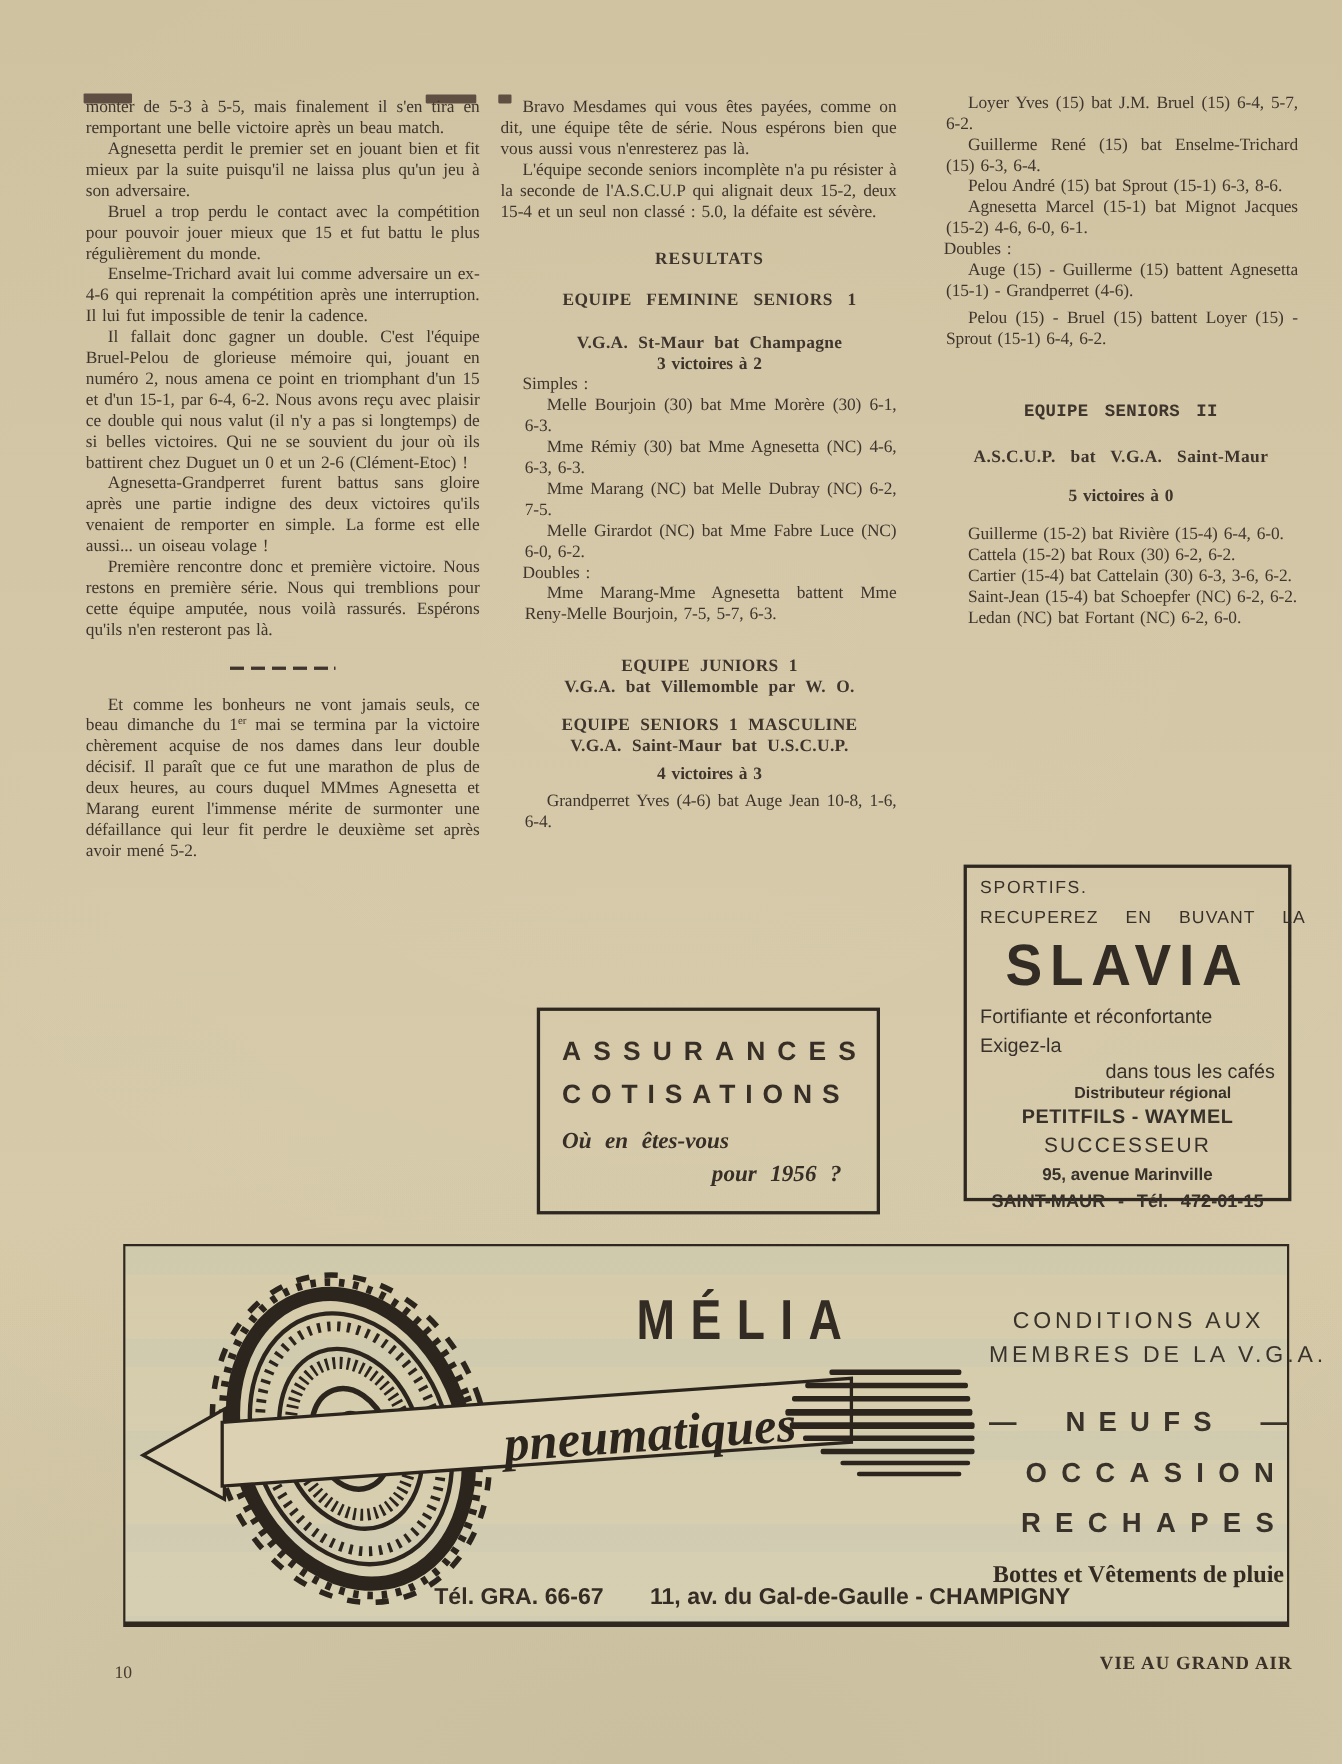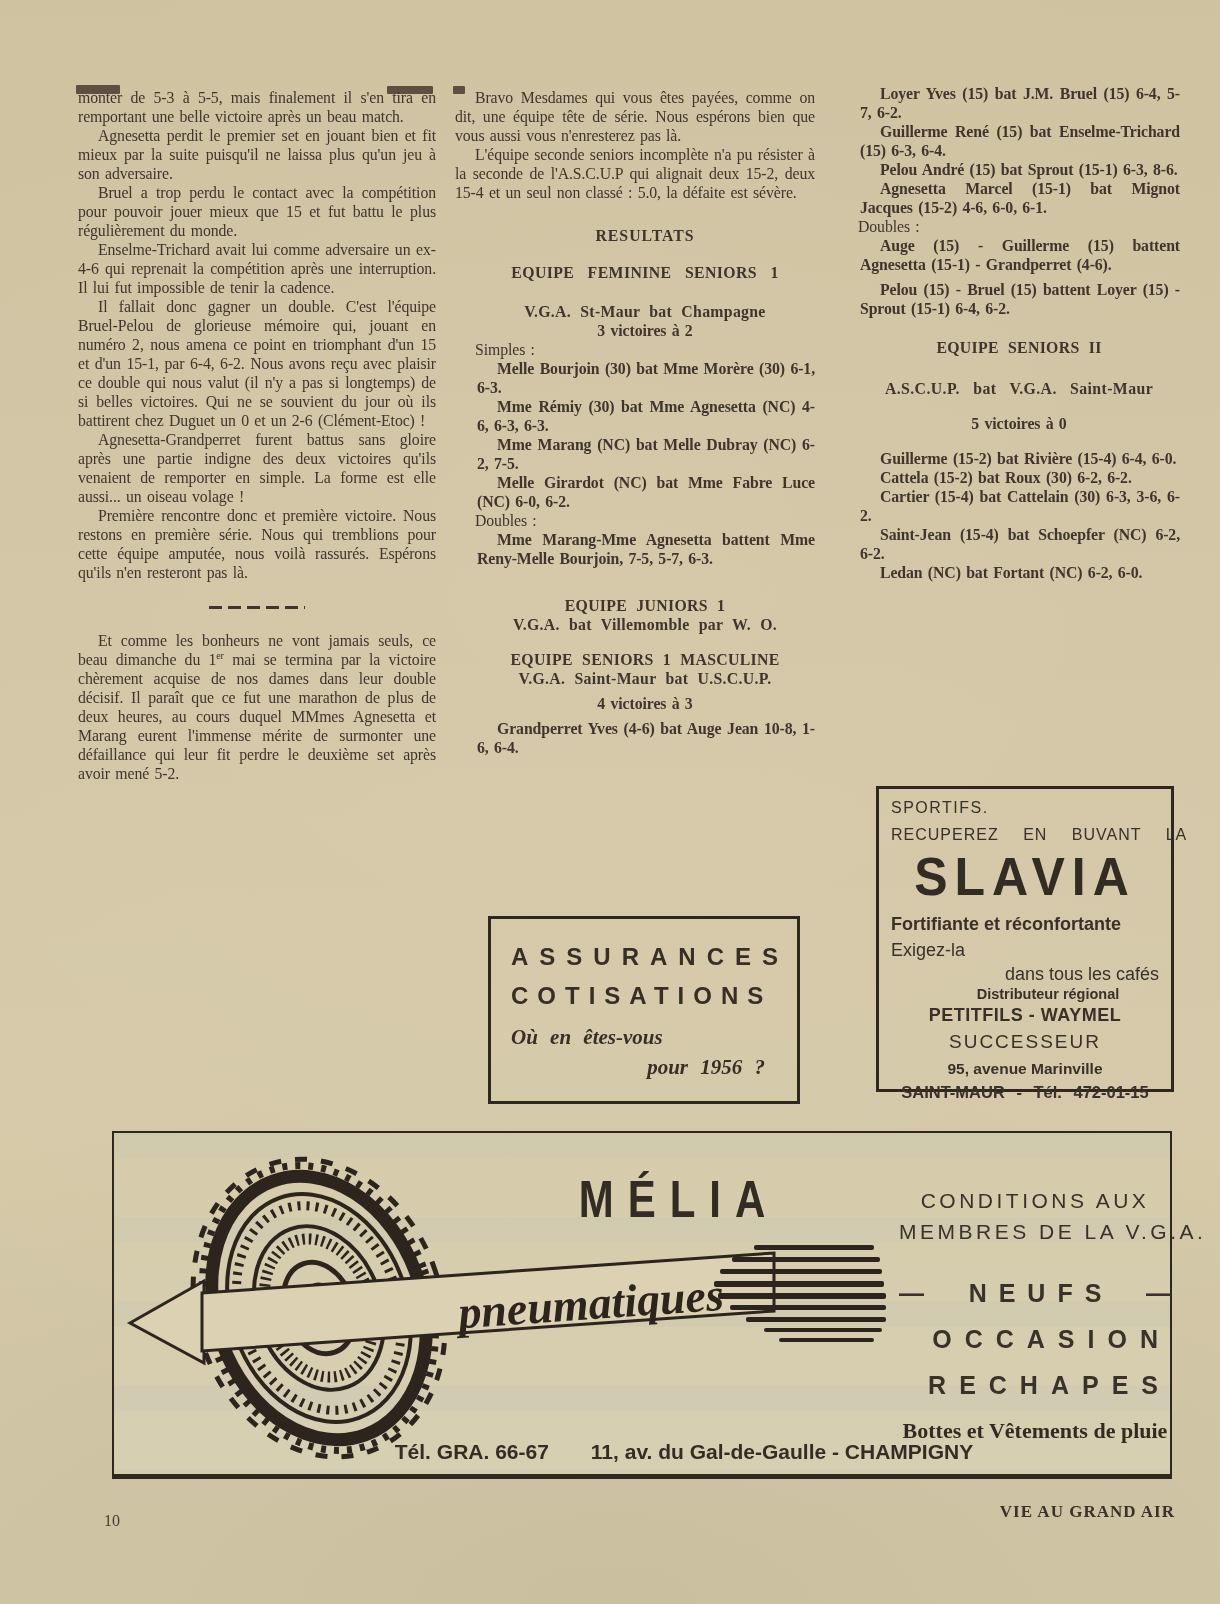--- a/index.html
+++ b/index.html
@@ -12,21 +12,21 @@
     font-family:"Liberation Serif","DejaVu Serif",serif;color:#3f352c;
   }
   
   .col{position:absolute;font-size:15.8px;line-height:19px;text-align:justify;word-spacing:1.5px;letter-spacing:-0.1px;hyphens:auto;}
   .col p{margin:0;text-indent:20px;}
   .col p.first{text-indent:0;}
   .sep-dashes{width:96px;height:3px;margin:24px auto 22px auto;
     background:repeating-linear-gradient(90deg,#3f352c 0 13px,rgba(0,0,0,0) 13px 19px);}
   .h-center{text-align:center;font-weight:bold;text-indent:0;margin:0;}
   .lbl{margin:14px 0 0 0;text-indent:20px;}
-  .res{margin:0 0 2px 0;padding-left:22px;text-indent:-22px;font-weight:bold;}
+  .res{margin:0 0 2px 0;padding-left:22px;text-indent:-22px;}
   .sp-word{word-spacing:9px;letter-spacing:0.4px;}
   .sp-word-sm{word-spacing:5px;letter-spacing:0.3px;}
   sup{font-size:10px;vertical-align:super;line-height:0;}
   
   .smudge{position:absolute;background:#46362d;opacity:.82;border-radius:1px;}
   
   .ass-box{position:absolute;left:488px;top:916px;width:312px;height:188px;box-sizing:border-box;
     border:3px solid #2e2820;padding:18px 16px 0 20px;font-family:"Liberation Sans","DejaVu Sans",sans-serif;}
   .ass-big{font-weight:bold;font-size:24px;color:#372f26;line-height:39px;white-space:nowrap;}
   .ass-big.l1{letter-spacing:11px;}
@@ -34,21 +34,21 @@
   .ass-it{font-family:"Liberation Serif","DejaVu Serif",serif;font-style:italic;font-weight:bold;
     font-size:21px;color:#372f26;word-spacing:7px;margin-top:10px;}
   .ass-it.r{text-align:right;padding-right:16px;margin-top:5px;}
   
   .slavia-box{position:absolute;left:876px;top:786px;width:298px;height:306px;box-sizing:border-box;
     border:3px solid #2e2820;padding:10px 12px;font-family:"Liberation Sans","DejaVu Sans",sans-serif;color:#38312a;}
   .sl1{font-size:16px;letter-spacing:1.5px;}
   .sl2{font-size:16px;margin-top:9px;word-spacing:19px;letter-spacing:1px;white-space:nowrap;}
   .sl-brand{font-weight:bold;font-size:50px;letter-spacing:7px;text-align:center;margin-top:4px;
     transform:scaleY(1.06);color:#332c24;}
-  .sl3{font-weight:bold;font-size:18px;margin-top:8px;white-space:nowrap;}
+  .sl3{font-weight:normal;font-size:18px;margin-top:8px;white-space:nowrap;}
   .sl4{font-size:18px;margin-top:5px;}
   .sl5{font-size:18px;text-align:right;margin-top:3px;}
   .sl6{font-weight:bold;font-size:14.5px;text-align:center;padding-left:46px;margin-top:1px;}
   .sl7{font-weight:bold;font-size:18px;text-align:center;letter-spacing:0.5px;margin-top:3px;white-space:nowrap;}
   .sl8{font-size:19px;letter-spacing:2px;text-align:center;margin-top:5px;}
   .sl9{font-weight:bold;font-size:15.5px;text-align:center;margin-top:7px;}
   .sl10{font-weight:bold;font-size:16.5px;text-align:center;word-spacing:7px;margin-top:5px;white-space:nowrap;}
   
   .melia-box{position:absolute;left:112px;top:1131px;width:1060px;height:348px;box-sizing:border-box;
     border:2px solid #2e2820;border-bottom-width:5px;
@@ -117,21 +117,21 @@
   </div>
 
   <div class="col" style="left:838px;top:84px;width:342px;">
     <p class="res">Loyer Yves (15) bat J.M. Bruel (15) 6-4, 5-7, 6-2.</p>
     <p class="res">Guillerme René (15) bat Enselme-Trichard (15) 6-3, 6-4.</p>
     <p class="res">Pelou André (15) bat Sprout (15-1) 6-3, 8-6.</p>
     <p class="res">Agnesetta Marcel (15-1) bat Mignot Jacques (15-2) 4-6, 6-0, 6-1.</p>
     <p class="lbl">Doubles :</p>
     <p class="res" style="margin-bottom:6px;">Auge (15) - Guillerme (15) battent Agnesetta (15-1) - Grandperret (4-6).</p>
     <p class="res">Pelou (15) - Bruel (15) battent Loyer (15) - Sprout (15-1) 6-4, 6-2.</p>
-    <p class="h-center sp-word-sm" style="margin-top:20px;">EQUIPE SENIORS II</p>
+    <p class="h-center sp-word-sm" style="margin-top:47px;font-family:Liberation Mono, monospace;">EQUIPE SENIORS II</p>
     <p class="h-center sp-word" style="margin-top:22px;">A.S.C.U.P. bat V.G.A. Saint-Maur</p>
     <p class="h-center" style="margin-top:16px;">5 victoires à 0</p>
     <div style="margin-top:16px;">
       <p class="res">Guillerme (15-2) bat Rivière (15-4) 6-4, 6-0.</p>
       <p class="res">Cattela (15-2) bat Roux (30) 6-2, 6-2.</p>
       <p class="res">Cartier (15-4) bat Cattelain (30) 6-3, 3-6, 6-2.</p>
       <p class="res">Saint-Jean (15-4) bat Schoepfer (NC) 6-2, 6-2.</p>
       <p class="res">Ledan (NC) bat Fortant (NC) 6-2, 6-0.</p>
     </div>
   </div>

